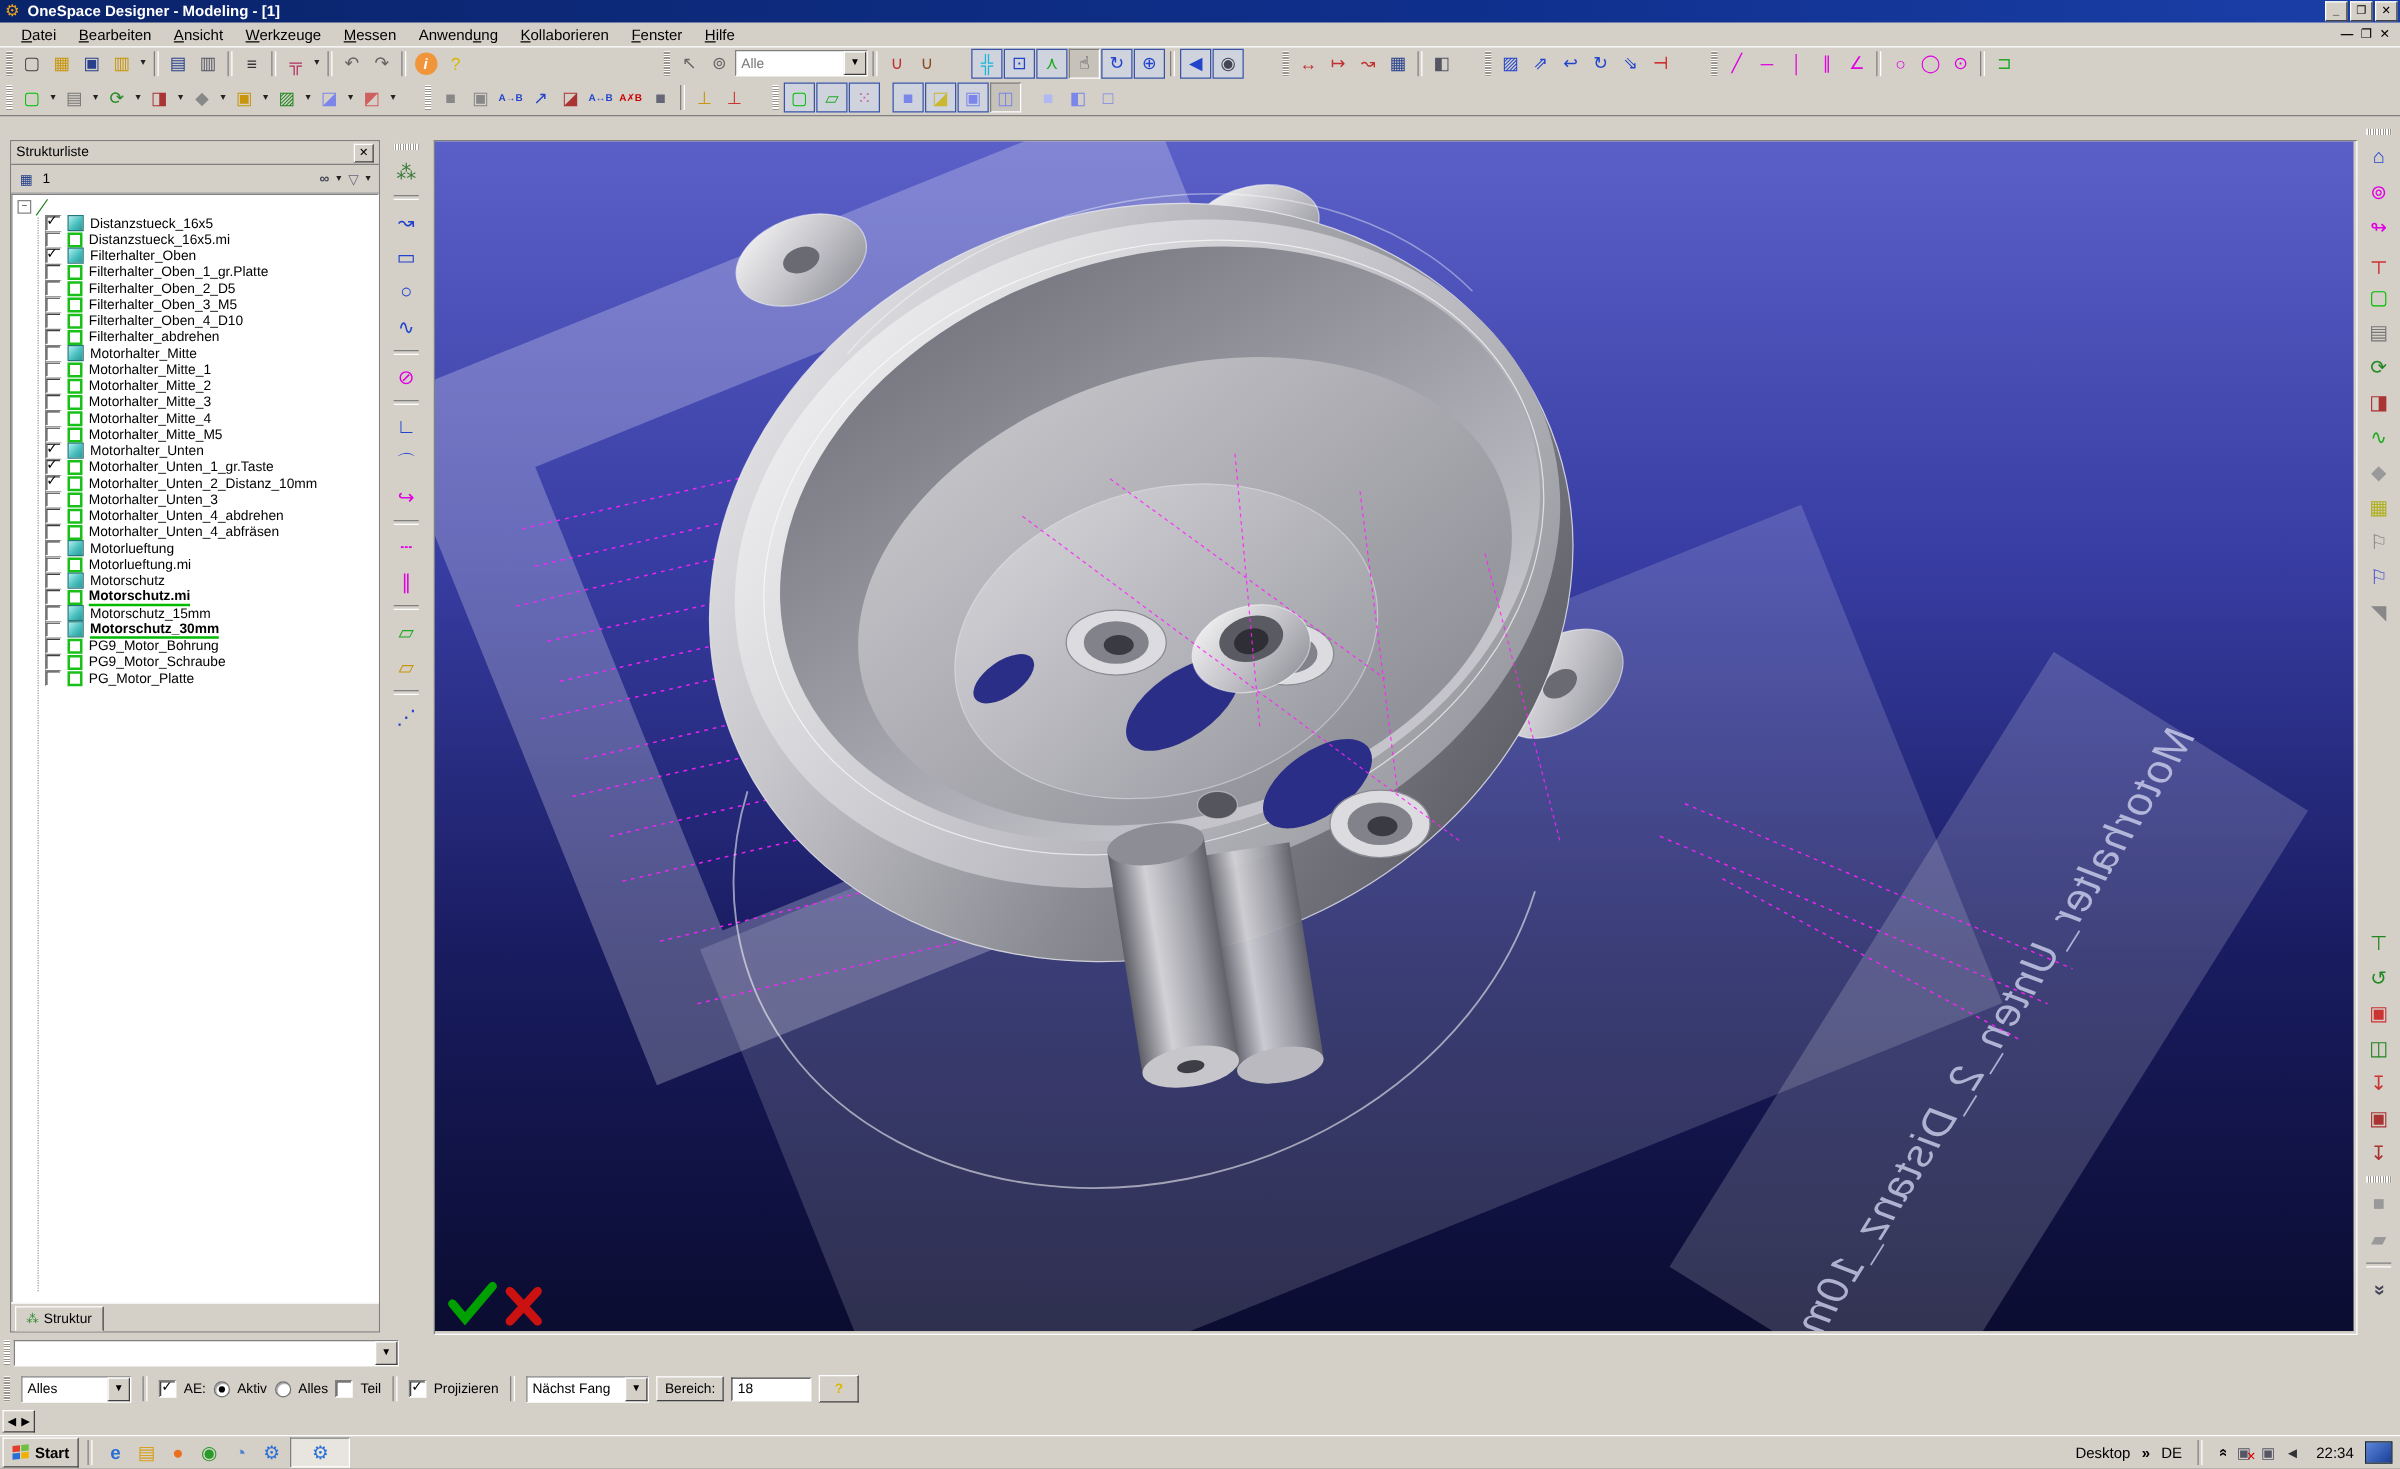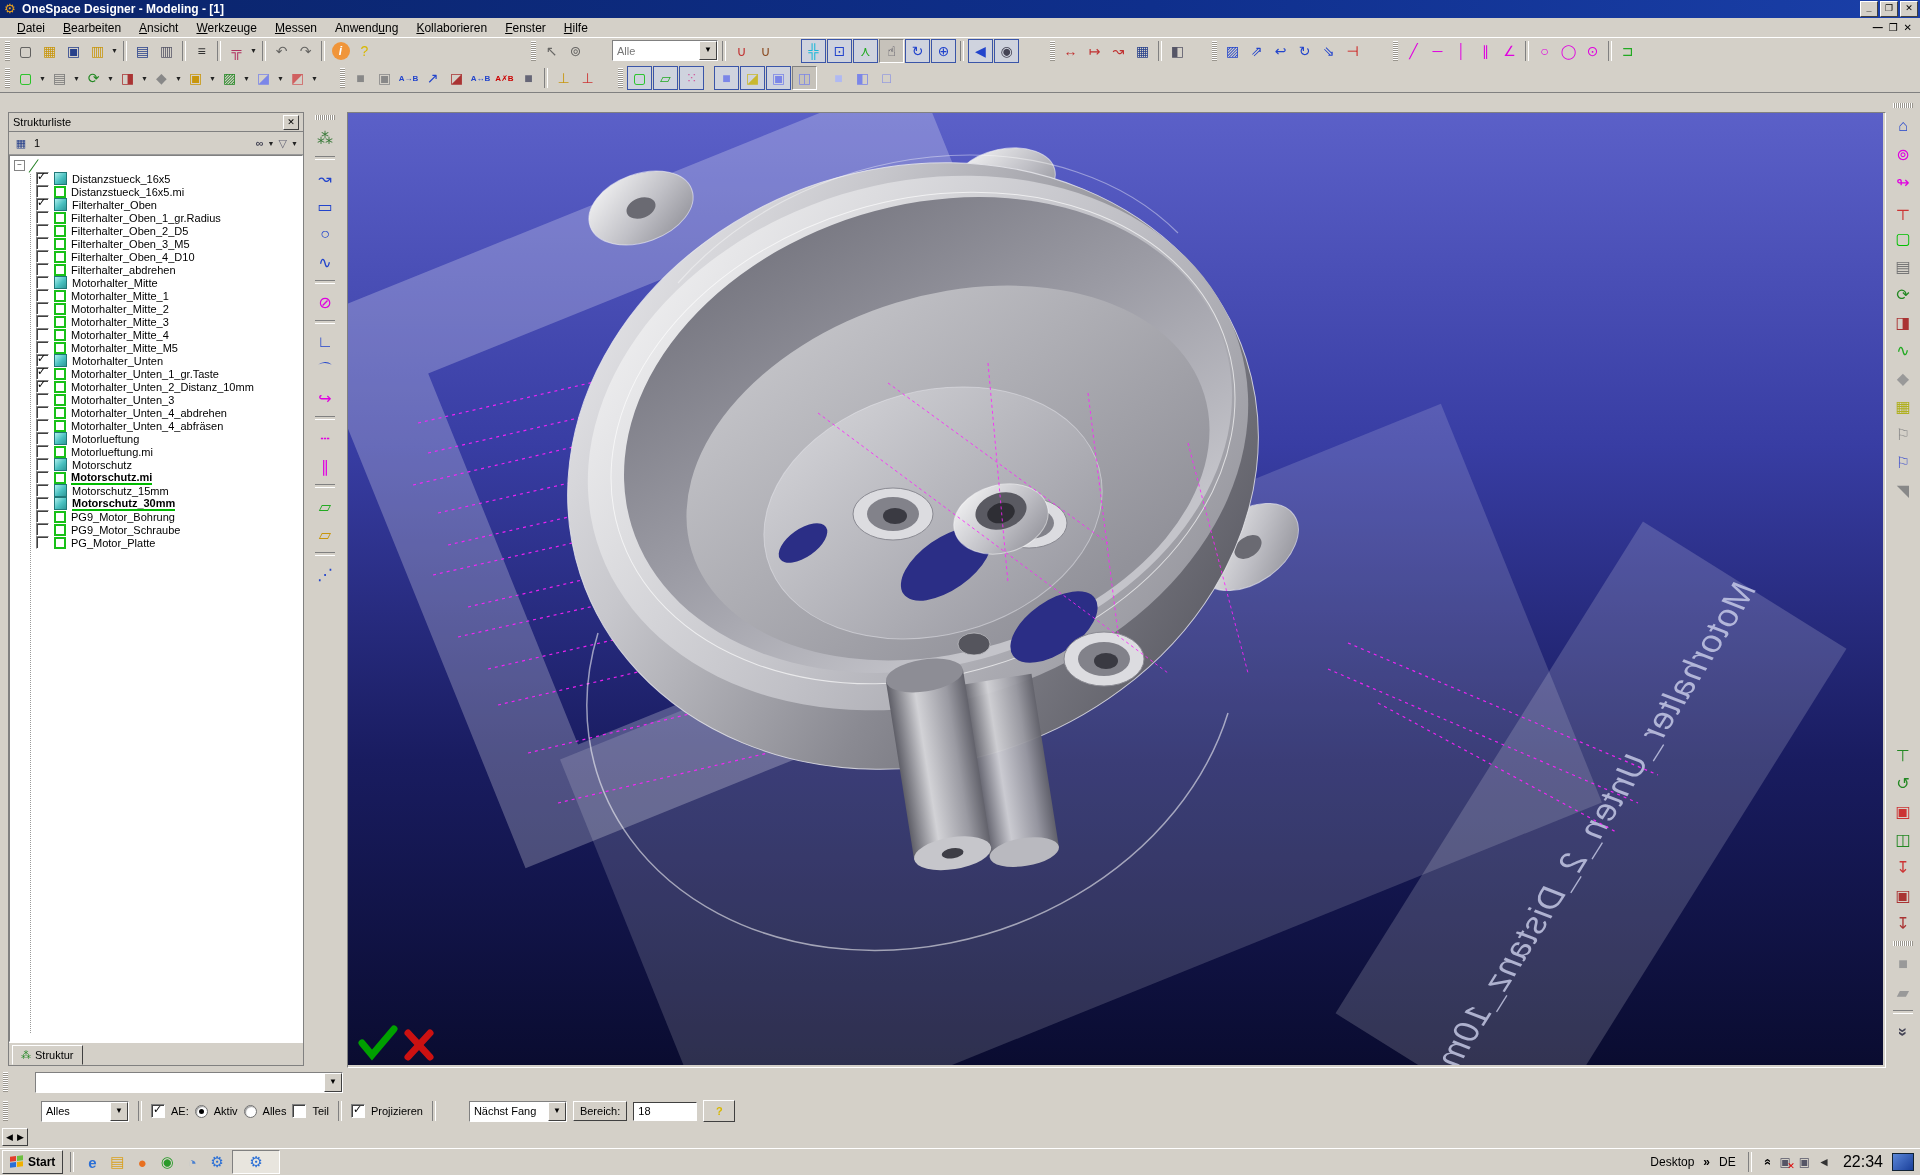--- a/index.html
+++ b/index.html
@@ -26,21 +26,21 @@
   .handle{width:5px;height:20px;margin:0 3px;background:repeating-linear-gradient(180deg,#fff 0 1px,#9a968e 1px 2px);}
   .vhandle{height:5px;width:20px;margin:3px 0;background:repeating-linear-gradient(90deg,#fff 0 1px,#9a968e 1px 2px);}
   .sep{width:2px;height:20px;margin:0 3px;border-left:1px solid #808080;border-right:1px solid #fff;}
   .vsep{height:2px;width:20px;margin:3px 0;border-top:1px solid #808080;border-bottom:1px solid #fff;}
   .tbtn{width:23px;height:22px;display:flex;align-items:center;justify-content:center;font-size:14px;position:relative;}
   .tbtn.small{font-size:8px;font-weight:bold;}
   .tbtn.fr{border:1px solid #3a55a8;background:#cfd3de;}
   .tbtn.pr{border:1px solid;border-color:#808080 #fff #fff #808080;background:#c6c2ba;}
   .tbtn.dis{color:#8a8a8a !important;filter:grayscale(1);opacity:.75;}
   .dd{width:9px;height:22px;display:flex;align-items:center;justify-content:center;font-size:7px;color:#222;}
-  .combo{height:19px;background:#fff;border:1px solid;border-color:#808080 #fff #fff #808080;display:flex;align-items:center;margin-left:24px;}
+  .combo{height:19px;background:#fff;border:1px solid;border-color:#808080 #fff #fff #808080;display:flex;align-items:center;}
   .combo .cv{flex:1;padding:0 4px;font-size:11px;overflow:hidden;white-space:nowrap;}
   .combo .cb{width:16px;height:17px;border:1px solid;border-color:#fff #404040 #404040 #fff;background:#d4d0c8;text-align:center;font-size:8px;line-height:15px;}
   .roundinfo{width:18px;height:18px;border-radius:50%;background:#f0953a;color:#fff;font-weight:bold;font-style:italic;display:flex;align-items:center;justify-content:center;font-size:12px;}
   
   .vtb{position:absolute;display:flex;flex-direction:column;align-items:center;gap:2px;}
   #vtbL{left:306px;top:112px;width:38px;}
   #vtbR{left:1886px;top:100px;width:34px;}
   #vtbR2{left:1886px;top:742px;width:34px;}
   .vtb .tbtn{width:26px;height:26px;font-size:16px;}
   
@@ -85,21 +85,21 @@
   #startbtn{height:22px;display:flex;align-items:center;gap:4px;padding:0 7px;font-weight:bold;font-size:12px;}
   .flag{width:14px;height:12px;display:grid;grid-template-columns:6px 6px;grid-template-rows:5px 5px;gap:1px;transform:skewY(-6deg);}
   .flag i{display:block;}
   .ql{width:22px;height:22px;display:flex;align-items:center;justify-content:center;font-size:15px;font-weight:bold;}
   #activeapp{height:22px;width:46px;display:flex;align-items:center;justify-content:center;}
   #tray{margin-left:auto;display:flex;align-items:center;gap:9px;padding-right:4px;height:22px;}
   #tray .t{font-size:12px;}
   .trayico{font-size:12px;color:#445;position:relative;}
   .trayico .badge{position:absolute;right:-4px;bottom:-2px;color:#d00;font-size:9px;font-weight:bold;}
   .rot-90{display:inline-block;transform:rotate(-90deg);}
-  #tray .clock{font-size:16px;margin-left:4px;}
+  #tray .clock{font-size:12px;margin-left:4px;}
   .lastico{width:20px;height:16px;background:linear-gradient(135deg,#5a86d8,#1a3f9a);border:1px solid #123;}
 </style>
 </head>
 <body>
 
 <div id="screen">
 
   <div id="titlebar">
     <span class="appico">⚙</span>
     <span>OneSpace Designer - Modeling - [1]</span>
@@ -557,21 +557,21 @@
             <span class="tlabel">Distanzstueck_16x5.mi</span>
           </div>
           <div class="trow">
             <span class="cbx on"></span>
             <span class="pico solid"></span>
             <span class="tlabel">Filterhalter_Oben</span>
           </div>
           <div class="trow">
             <span class="cbx"></span>
             <span class="pico outline"></span>
-            <span class="tlabel">Filterhalter_Oben_1_gr.Radius</span>
+            <span class="tlabel">Filterhalter_Oben_1_gr.Platte</span>
           </div>
           <div class="trow">
             <span class="cbx"></span>
             <span class="pico outline"></span>
             <span class="tlabel">Filterhalter_Oben_2_D5</span>
           </div>
           <div class="trow">
             <span class="cbx"></span>
             <span class="pico outline"></span>
             <span class="tlabel">Filterhalter_Oben_3_M5</span>

